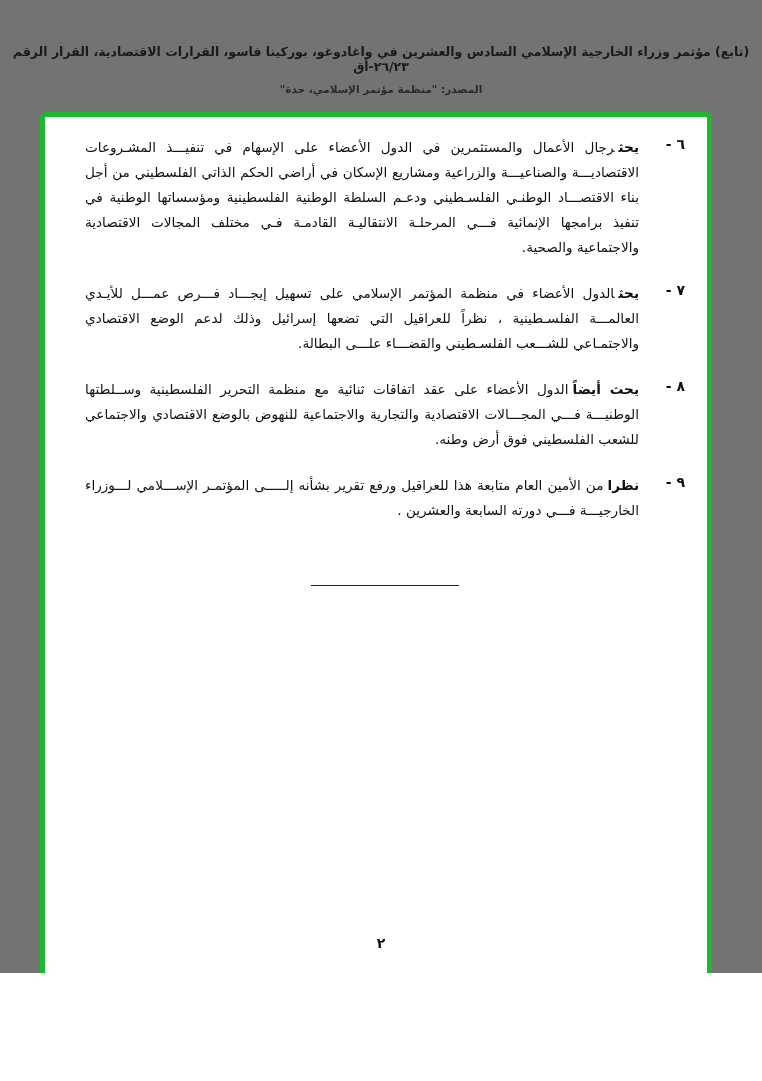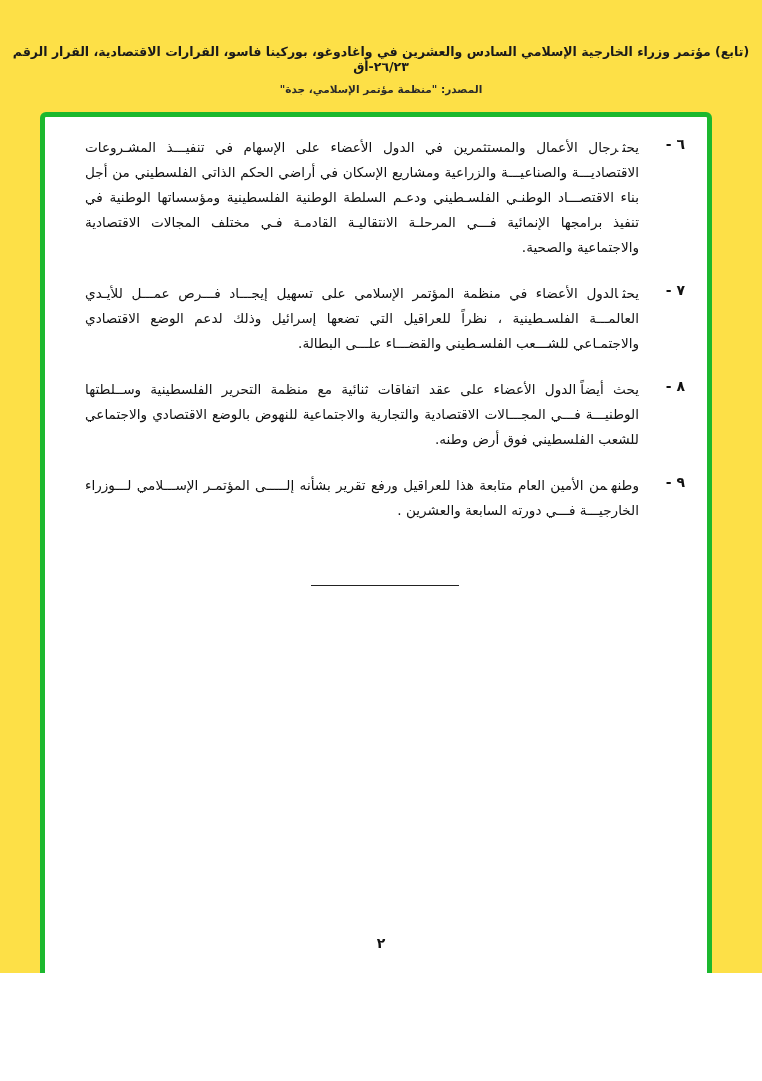--- a/index.html
+++ b/index.html
@@ -6,21 +6,21 @@
     margin: 0;
     padding: 0;
     background: #ffffff;
     font-family: "DejaVu Sans", sans-serif;
   }
   .page {
     position: relative;
     width: 762px;
     height: 973px;
     margin: 0 auto;
-    background: #fde047;
+    background: #737373;
     direction: rtl;
     overflow: hidden;
   }
   .doc-header {
     padding-top: 44px;
     text-align: center;
   }
   .doc-header .line1 {
     font-size: 12.5px;
     font-weight: bold;
@@ -63,21 +63,21 @@
   }
   .para-text {
     flex: 1 1 auto;
     font-size: 13.6px;
     line-height: 25px;
     color: #111;
     text-align: justify;
     text-justify: inter-word;
   }
   .para-text .lead {
-    font-weight: normal;
+    font-weight: bold;
     margin-left: 0.3em;
   }
   .separator-line {
     width: 148px;
     margin: 62px auto 0 auto;
     border-top: 1.5px solid #222;
   }
   .page-number {
     position: absolute;
     bottom: 22px;
@@ -112,21 +112,21 @@
         <div class="para-text"><span class="lead">يحث</span><span>الدول الأعضاء في منظمة المؤتمر الإسلامي على تسهيل إيجـــاد فـــرص عمـــل للأيـدي العالمـــة الفلسـطينية ، نظراً للعراقيل التي تضعها إسرائيل وذلك لدعم الوضع الاقتصادي والاجتمـاعي للشـــعب الفلسـطيني والقضـــاء علـــى البطالة.</span></div>
       </div>
 
       <div class="para">
         <div class="para-number">٨ -</div>
         <div class="para-text"><span class="lead">يحث أيضاً</span><span>الدول الأعضاء على عقد اتفاقات ثنائية مع منظمة التحرير الفلسطينية وســلطتها الوطنيـــة فـــي المجـــالات الاقتصادية والتجارية والاجتماعية للنهوض بالوضع الاقتصادي والاجتماعي للشعب الفلسطيني فوق أرض وطنه.</span></div>
       </div>
 
       <div class="para">
         <div class="para-number">٩ -</div>
-        <div class="para-text"><span class="lead">وطنه</span><span>من الأمين العام متابعة هذا للعراقيل ورفع تقرير بشأنه إلـــــى المؤتمـر الإســـلامي لـــوزراء الخارجيـــة فـــي دورته السابعة والعشرين .</span></div>
+        <div class="para-text"><span class="lead">نظرا</span><span>من الأمين العام متابعة هذا للعراقيل ورفع تقرير بشأنه إلـــــى المؤتمـر الإســـلامي لـــوزراء الخارجيـــة فـــي دورته السابعة والعشرين .</span></div>
       </div>
 
       <div class="separator-line"></div>
 
     </div>
   </div>
 
   <div class="page-number">٢</div>
 
 </div>

